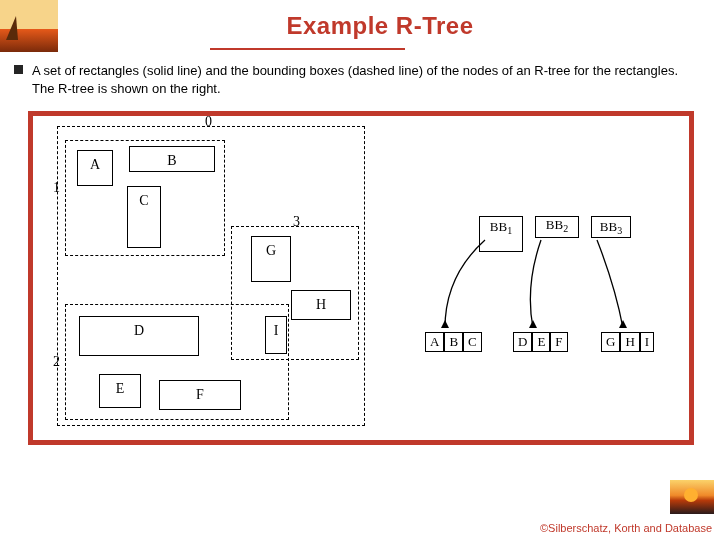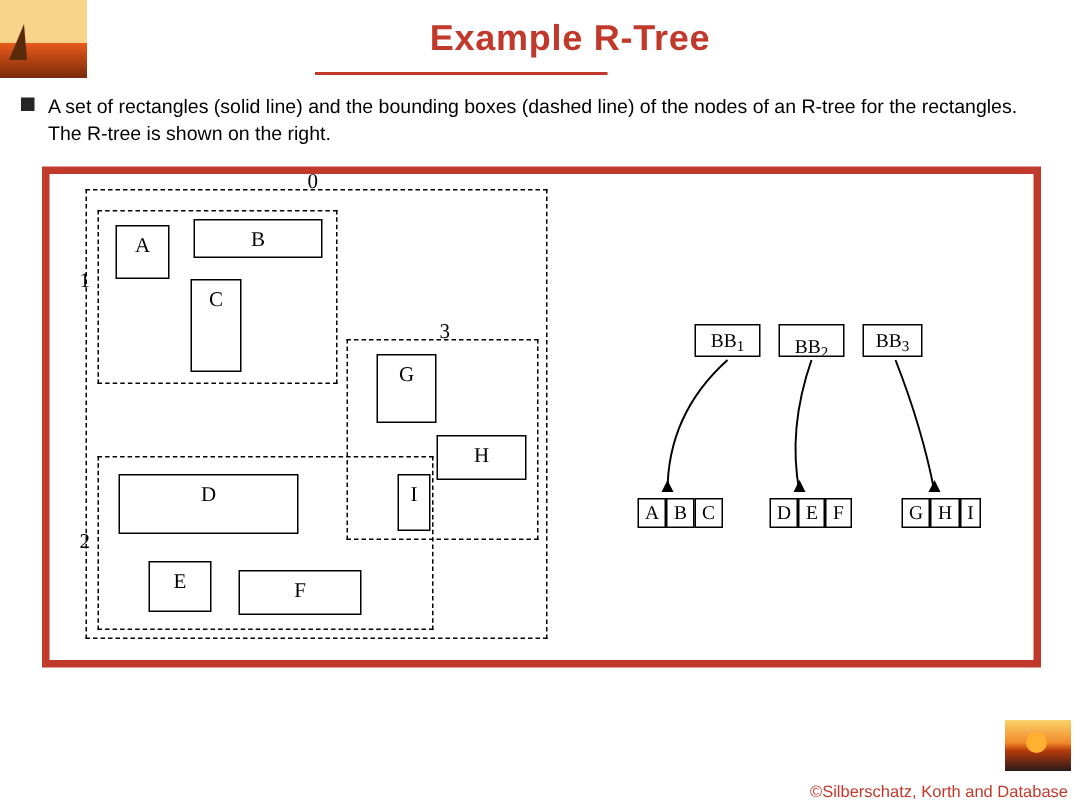--- a/index.html
+++ b/index.html
@@ -183,24 +183,24 @@
 
     <div class="sp rect" style="left:64px; top:256px; width:42px; height:34px;">
       <span>E</span>
     </div>
 
     <div class="sp rect" style="left:124px; top:262px; width:82px; height:30px;">
       <span>F</span>
     </div>
 
     <div class="sp grp" style="left:428px; top:98px;">
-      <div class="tnode" style="width:44px; height:22px; line-height:20px;">
+      <div class="tnode" style="width:44px; height:36px; line-height:20px;margin-left:16px;">
         <span>BB</span><sub>1</sub>
       </div>
-      <div class="tnode" style="width:44px; height:22px; line-height:28px; margin-left:12px;">
+      <div class="tnode" style="width:44px; height:22px; line-height:16px; margin-left:12px;">
         <span>BB</span><sub>2</sub>
       </div>
       <div class="tnode" style="width:40px; height:22px; line-height:20px; margin-left:12px;">
         <span>BB</span><sub>3</sub>
       </div>
     </div>
 
     <div class="sp grp" style="left:390px; top:214px;">
       <div class="leafcell">A</div>
       <div class="leafcell">B</div>

